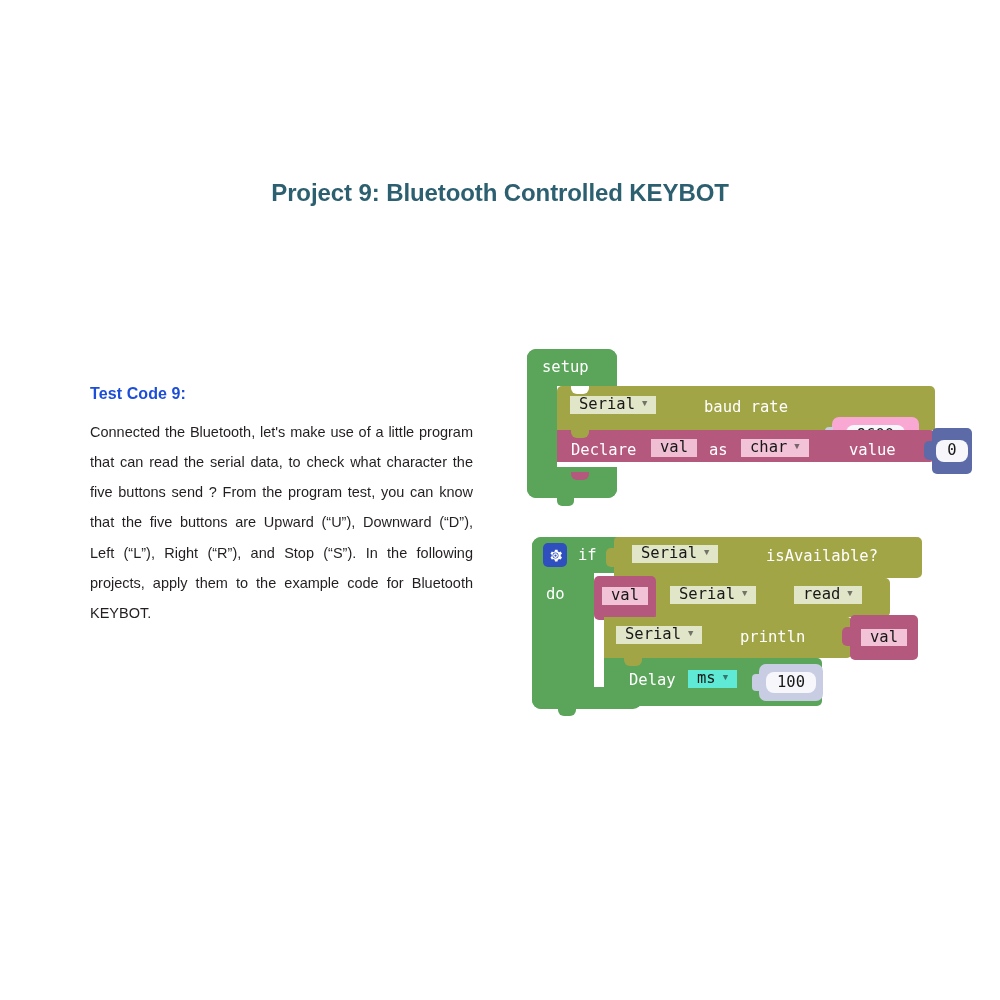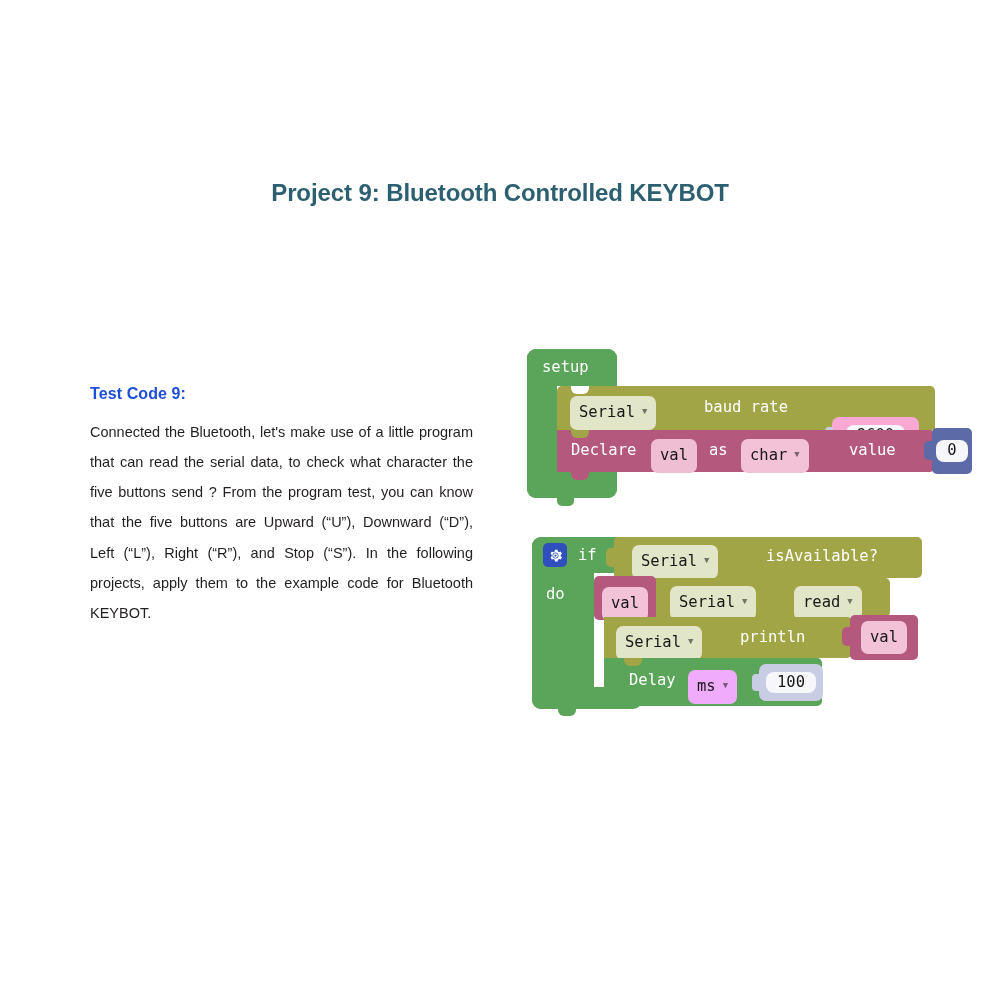--- a/index.html
+++ b/index.html
@@ -70,40 +70,40 @@
     color: #ffffff;
     line-height: 1;
     white-space: nowrap;
   }
 
   
   .field {
     display: inline-flex;
     align-items: center;
     justify-content: center;
-    border-radius: 7px;
-    padding: 9px 9px;
+    border-radius: 0;
+    padding: 1px 9px;
     font-family: "DejaVu Sans Mono", "Liberation Mono", monospace;
     font-size: 15.5px;
     color: #171717;
     line-height: 1;
     white-space: nowrap;
   }
   .field .caret {
     margin-left: 7px;
     font-size: 9px;
     line-height: 1;
     opacity: 0.55;
     transform: translateY(-1px);
   }
 
   .field-olive  { background: #e2e6c8; }
   .field-pinkish{ background: #f0bed2; }
   .field-pink   { background: #f2c3d6; }
-  .field-green  { background: #f0abfc; }
+  .field-green  { background: #5eead4; }
   .field-input  { background: #f7f7fb; border-radius: 8px; padding: 3px 11px; }
 
   
   #setup-group { position: absolute; left: 527px; top: 349px; width: 450px; height: 152px; }
 
   #setup-shell {
     position: absolute; left: 0; top: 0;
     width: 90px; height: 149px;
     background: #5ba55b;
     border-radius: 9px 9px 9px 9px;
@@ -159,21 +159,21 @@
   #input-baud-plug {
     position: absolute; left: -7px; top: 10px;
     width: 8px; height: 17px;
     background: #c8cde3;
     border-radius: 4px 0 0 4px;
   }
 
   
   #row-declare {
     position: absolute; left: 30px; top: 81px;
-    width: 378px; height: 42px;
+    width: 378px; height: 32px;
     background: #b5587d;
     border-radius: 0 5px 5px 0;
   }
   #row-declare .notch-top {
     position: absolute; left: 14px; top: 0;
     width: 18px; height: 8px;
     background: #a1a546;
     border-radius: 0 0 6px 6px;
   }
   #row-declare .notch-bot {

